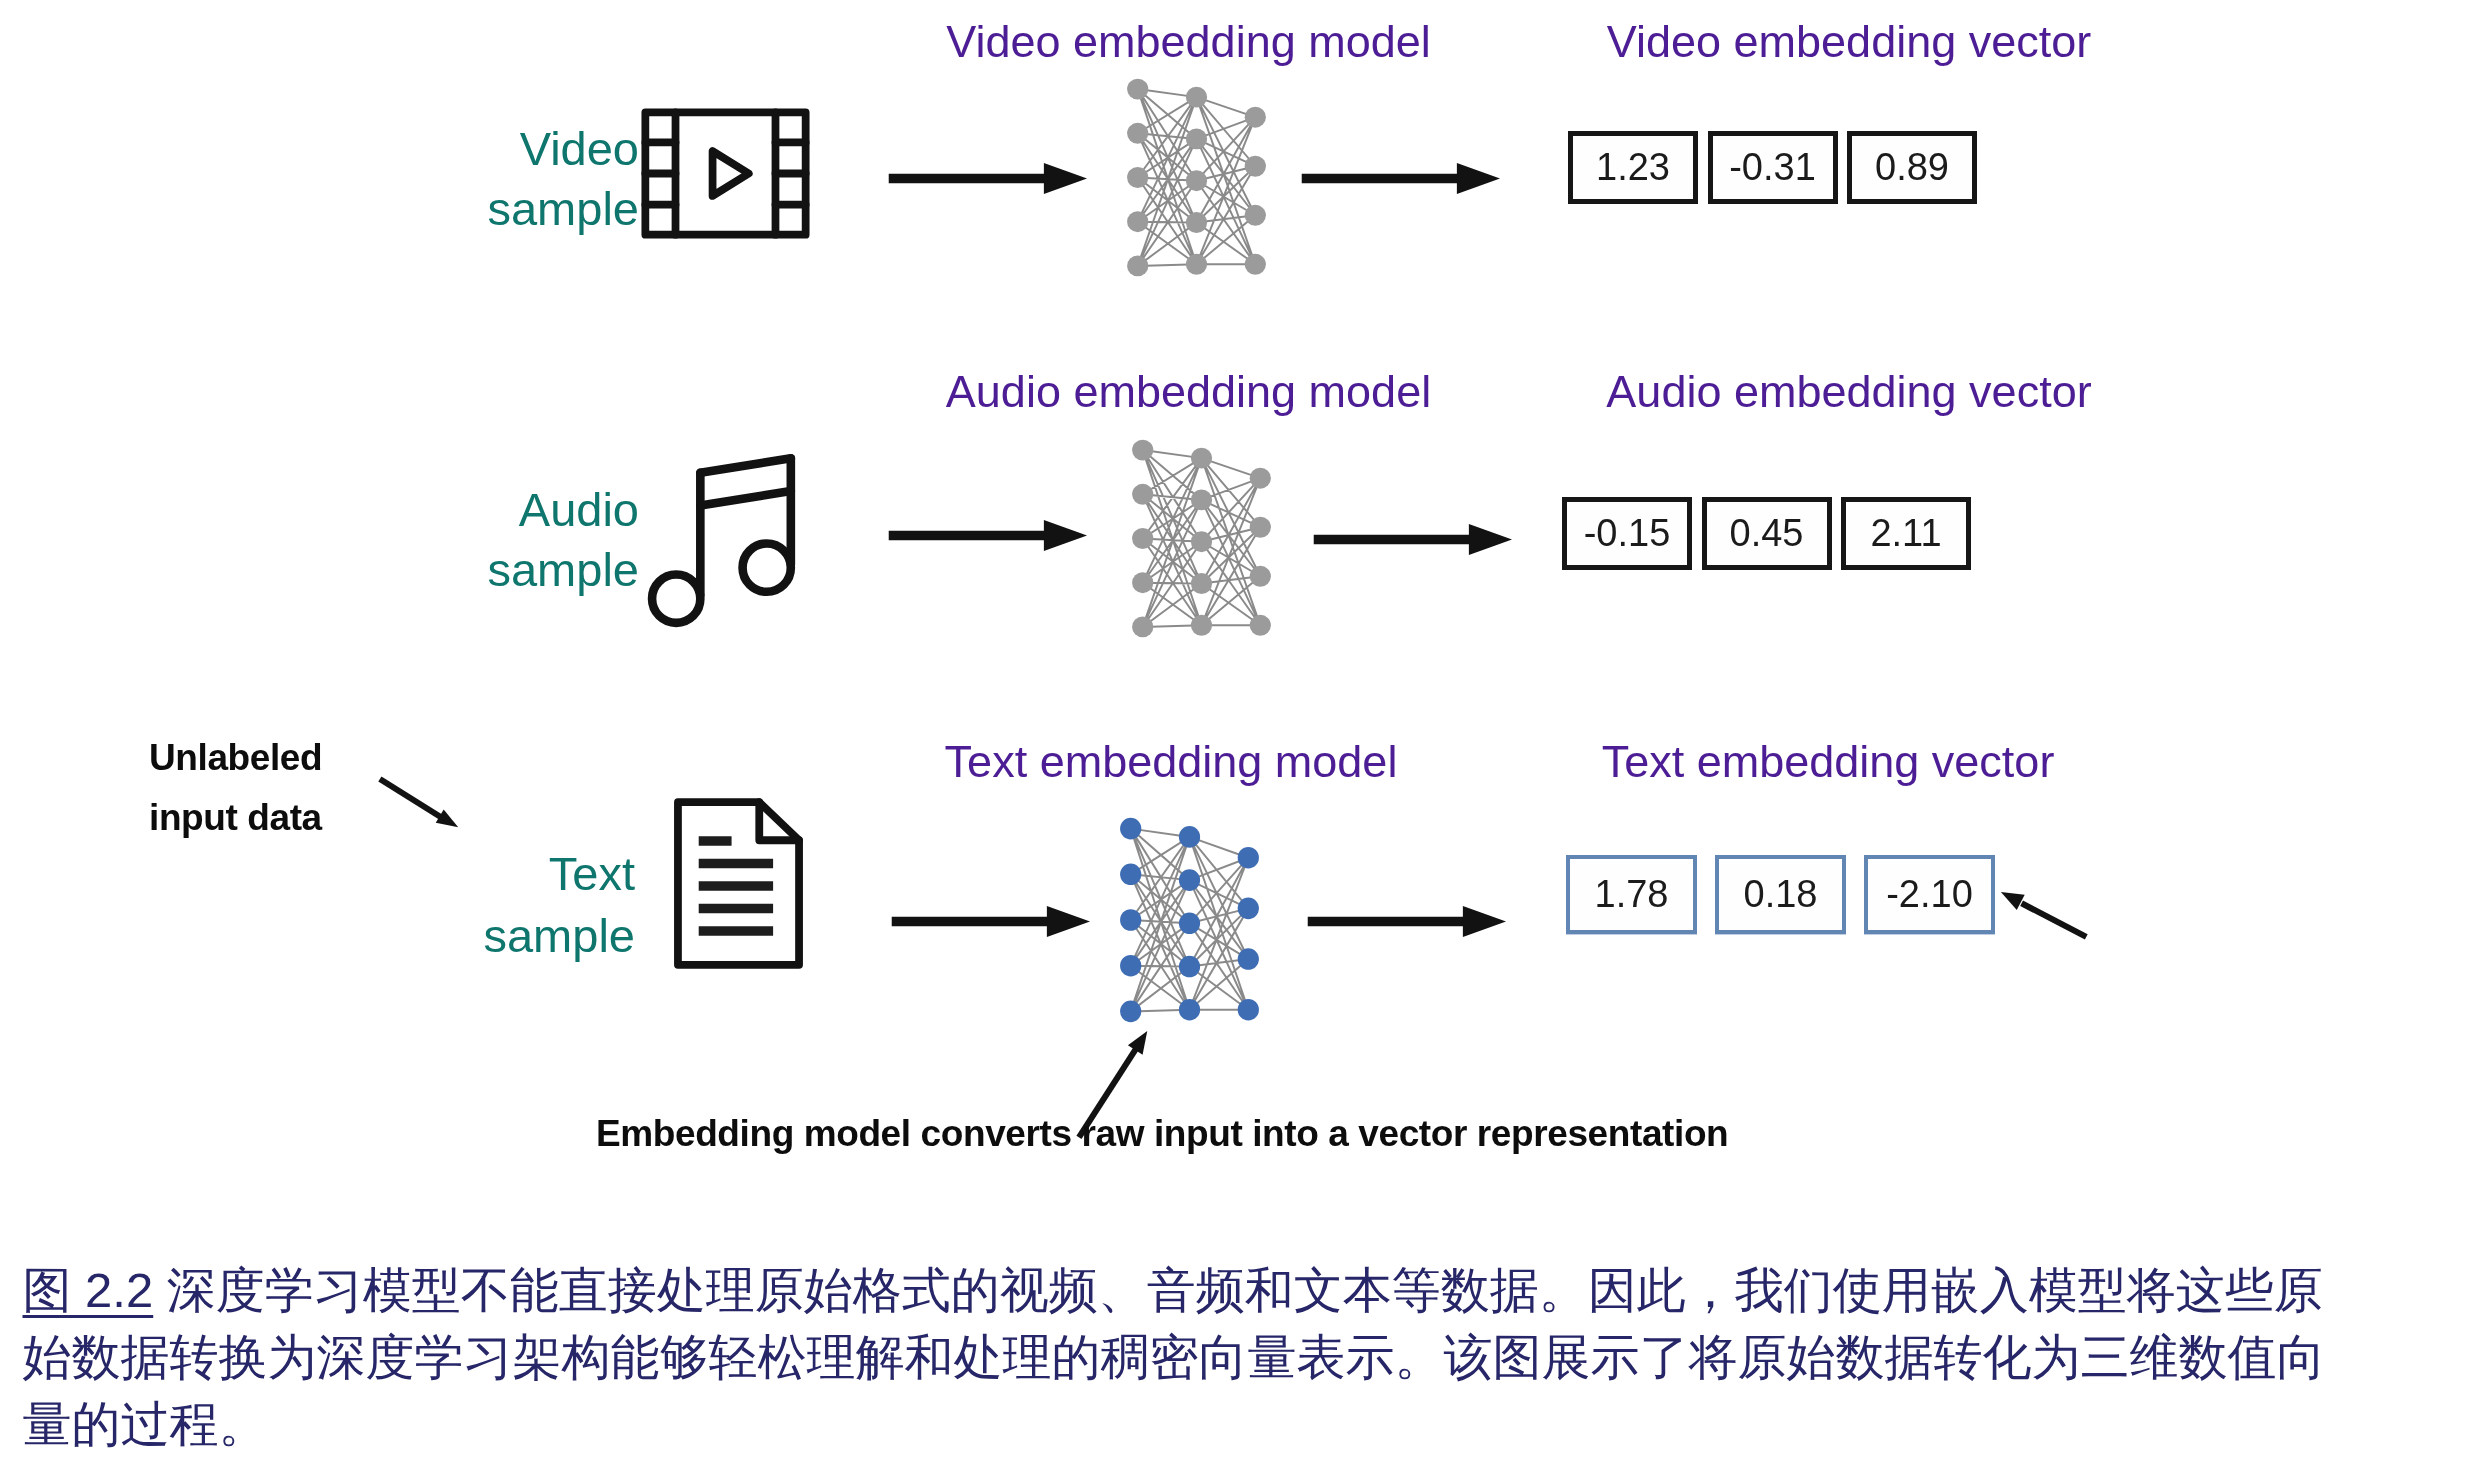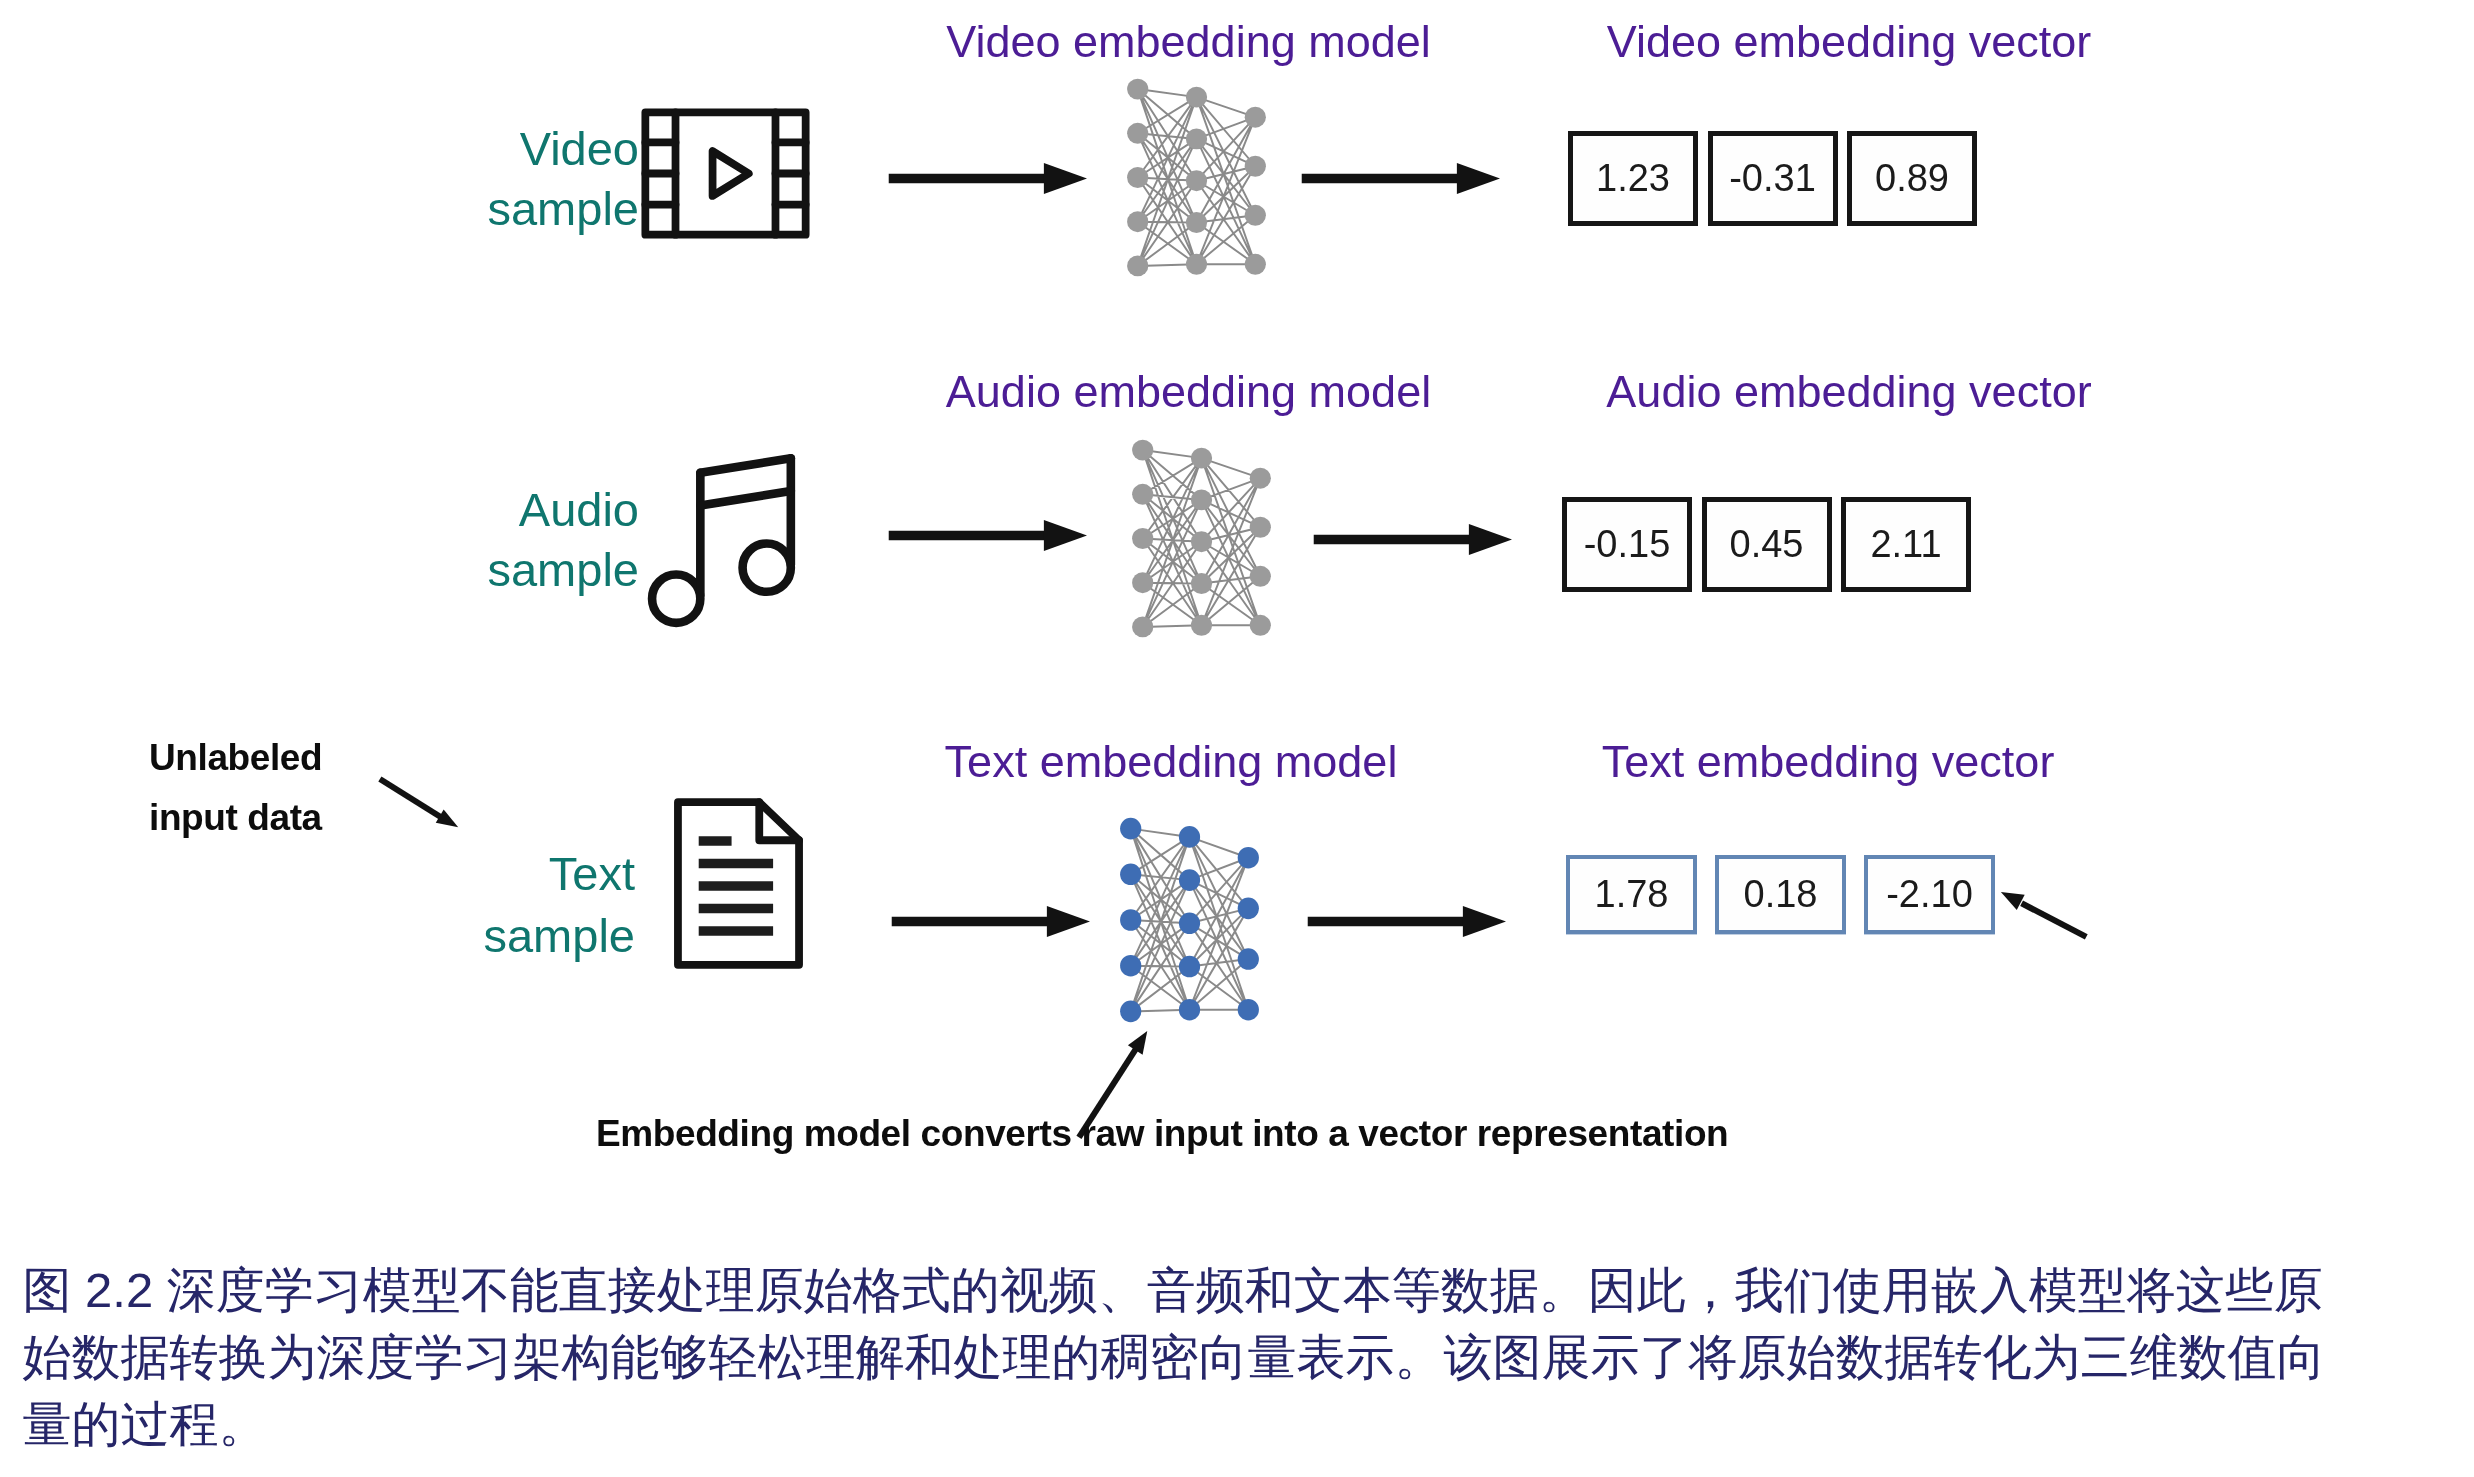--- a/index.html
+++ b/index.html
@@ -18,39 +18,39 @@
   }
   .abs{position:absolute;}
   .model-title,.vector-title{
     font-size:45px;letter-spacing:0px;text-align:center;color:#4c1d95;white-space:nowrap;
   }
   .sample-label{
     font-size:47px;line-height:60px;text-align:right;color:#0f766e;
   }
   .vrow{display:flex;gap:9.5px;}
   .vbox{
-    width:130px;height:95px;border:5.2px solid #161616;background:#fefefe;
+    width:130px;height:73px;border:5.2px solid #161616;background:#fefefe;
     display:flex;align-items:center;justify-content:center;
     font-size:38px;color:#1b1b1b;
   }
   .vbox.blue{
     width:131px;height:79px;border:4.3px solid var(--blue-border);
     box-shadow:0 0.9px 0 rgba(98,134,180,.45);
   }
   .annot{
     font-weight:bold;color:#0d0d0d;letter-spacing:-0.4px;
   }
   .unlabeled{font-size:37px;line-height:60px;text-align:left;}
   .vector-rep{font-size:35px;line-height:54px;text-align:center;}
   .embed-note{font-size:37px;text-align:left;white-space:nowrap;}
   .caption{
     color:var(--caption-color);font-size:49px;line-height:67px;white-space:nowrap;
   }
   .caption .fig-ref{
-    text-decoration-thickness:2.6px;text-underline-offset:7.8px;
+    text-decoration:underline;text-decoration-thickness:2.6px;text-underline-offset:7.8px;
   }
   .net{display:block;}
   .net-gray{color:var(--node-gray);}
   .net-blue{color:var(--node-blue);}
   .harrow{color:#121212;display:block;}
   .ink-icon{stroke:#121212;fill:none;stroke-linecap:round;stroke-linejoin:round;}
 </style>
 </head>
 <body>
 

